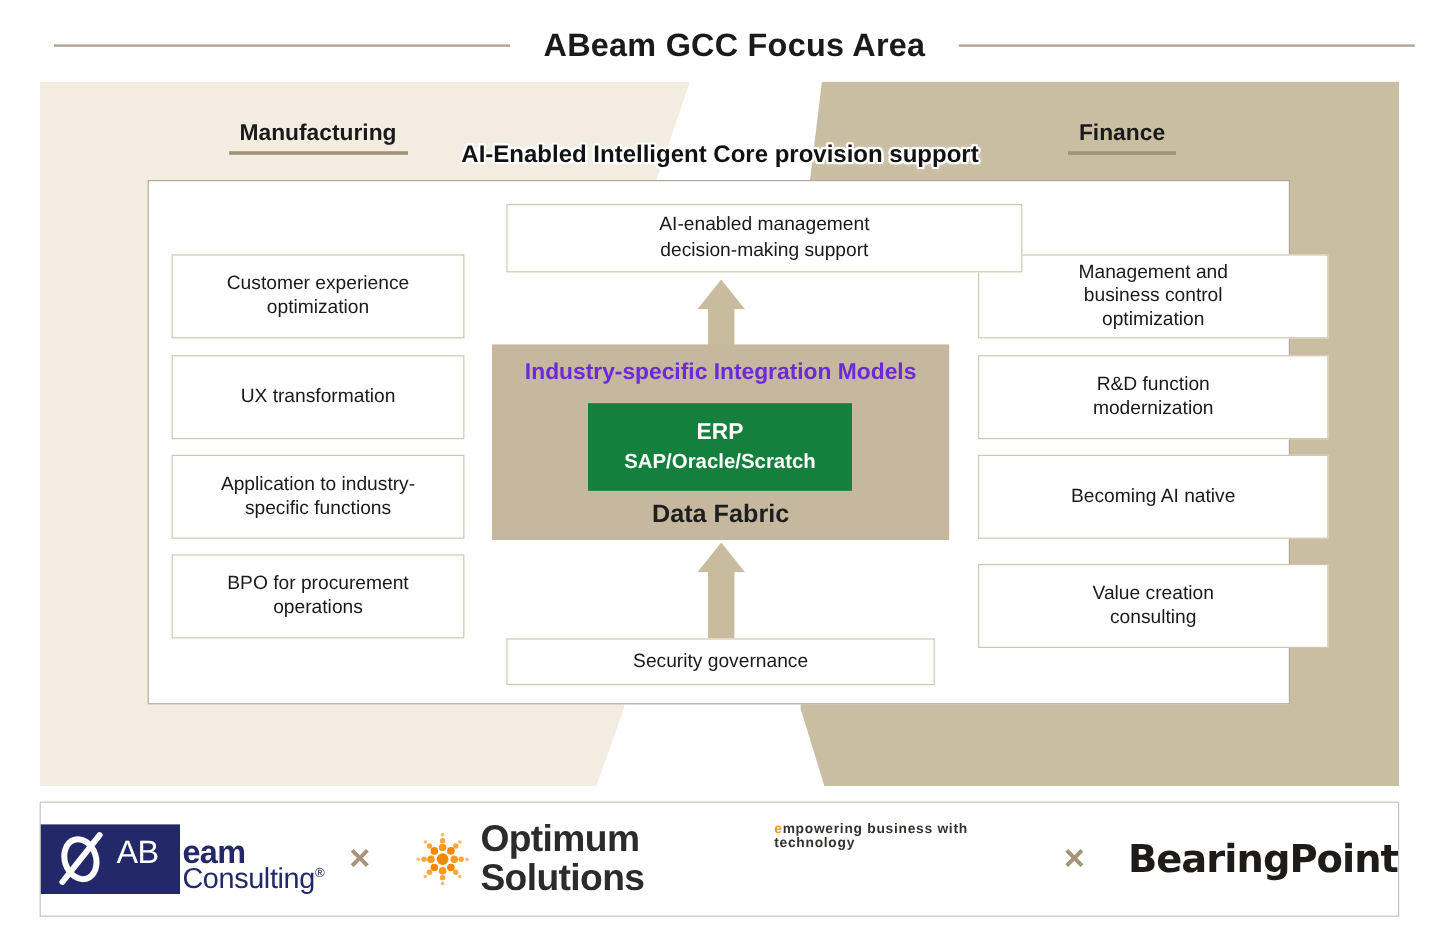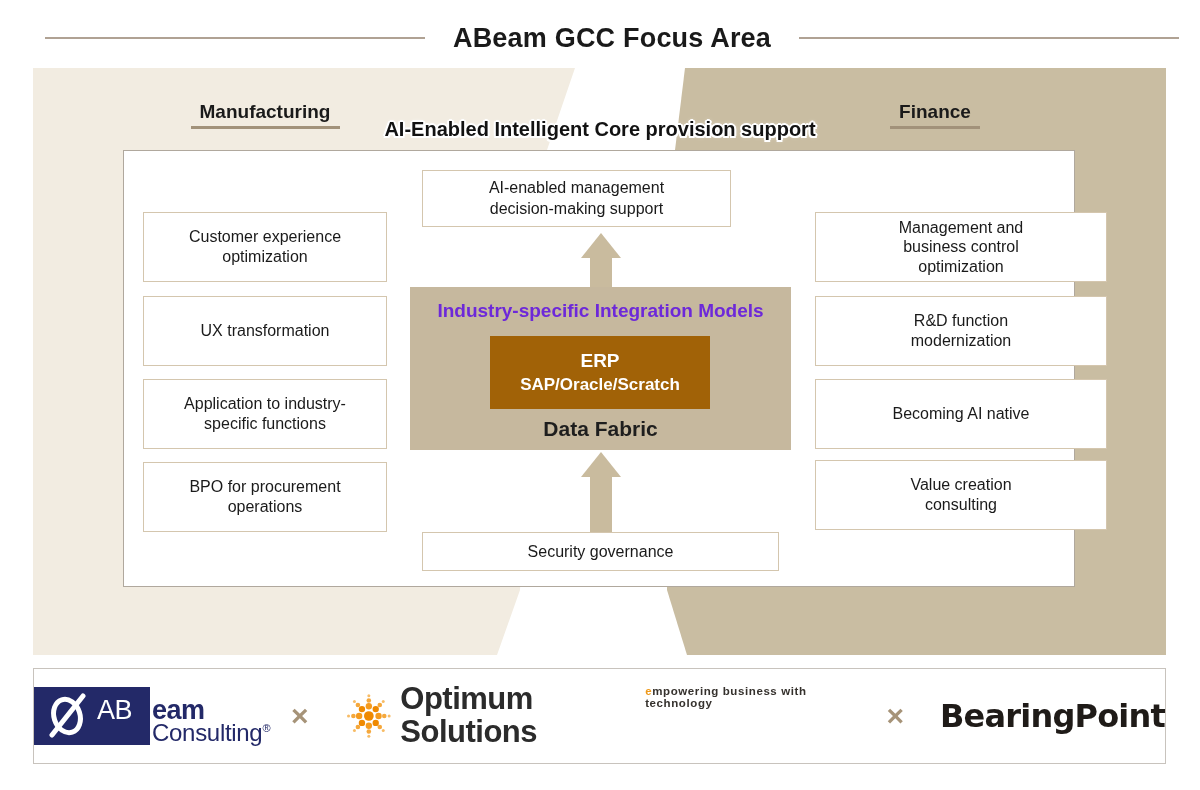--- a/index.html
+++ b/index.html
@@ -60,49 +60,49 @@
   .box span{display:inline-block;max-width:210px;}
   .col-left .box{left:143px;width:244px;height:70px;}
   .col-right .box{left:815px;width:292px;height:70px;}
   .col-left .box:nth-child(1){top:212px;}
   .col-left .box:nth-child(2){top:296px;}
   .col-left .box:nth-child(3){top:379px;}
   .col-left .box:nth-child(4){top:462px;}
   .col-right .box:nth-child(1){top:212px;}
   .col-right .box:nth-child(2){top:296px;}
   .col-right .box:nth-child(3){top:379px;}
-  .col-right .box:nth-child(4){top:460px;}
+  .col-right .box:nth-child(4){top:470px;}
   .col-right .box:nth-child(1) span{max-width:170px;line-height:1.2;}
   .col-right .box:nth-child(2) span{max-width:150px;}
   .col-right .box:nth-child(4) span{max-width:140px;}
 
   
   .decision-box{
-    position:absolute;left:422px;top:170px;width:309px;height:57px;
+    position:absolute;left:422px;top:170px;width:430px;height:57px;
     background:#fff;border:1px solid #d4c6ae;box-sizing:border-box;
     display:flex;align-items:center;justify-content:center;text-align:center;
     font-size:16px;line-height:1.3;
   }
   .decision-box span{display:inline-block;max-width:215px;}
 
   .arrow-head{
     position:absolute;width:40px;height:25px;background:#c9bb9e;
     clip-path:polygon(50% 0,0 100%,100% 100%);
   }
   .arrow-shaft{position:absolute;width:22px;background:#c9bb9e;}
 
   .core-block{
     position:absolute;left:410px;top:287px;width:381px;height:163px;background:#c6b89e;
   }
   .integration-title{
     position:absolute;left:0;top:13px;width:100%;text-align:center;
     font-size:19px;font-weight:600;color:#6d28d9;
   }
   .erp-box{
-    position:absolute;left:80px;top:49px;width:220px;height:73px;background:#a16207;
+    position:absolute;left:80px;top:49px;width:220px;height:73px;background:#15803d;
     display:flex;flex-direction:column;align-items:center;justify-content:center;
     color:#ffffff;font-weight:700;text-align:center;row-gap:3px;
   }
   .erp-label{font-size:19px;}
   .erp-sublabel{font-size:17px;}
   .data-fabric{
     position:absolute;left:0;bottom:9px;width:100%;text-align:center;
     font-size:21px;font-weight:700;color:#1e1e1e;
   }
   .security-box{

